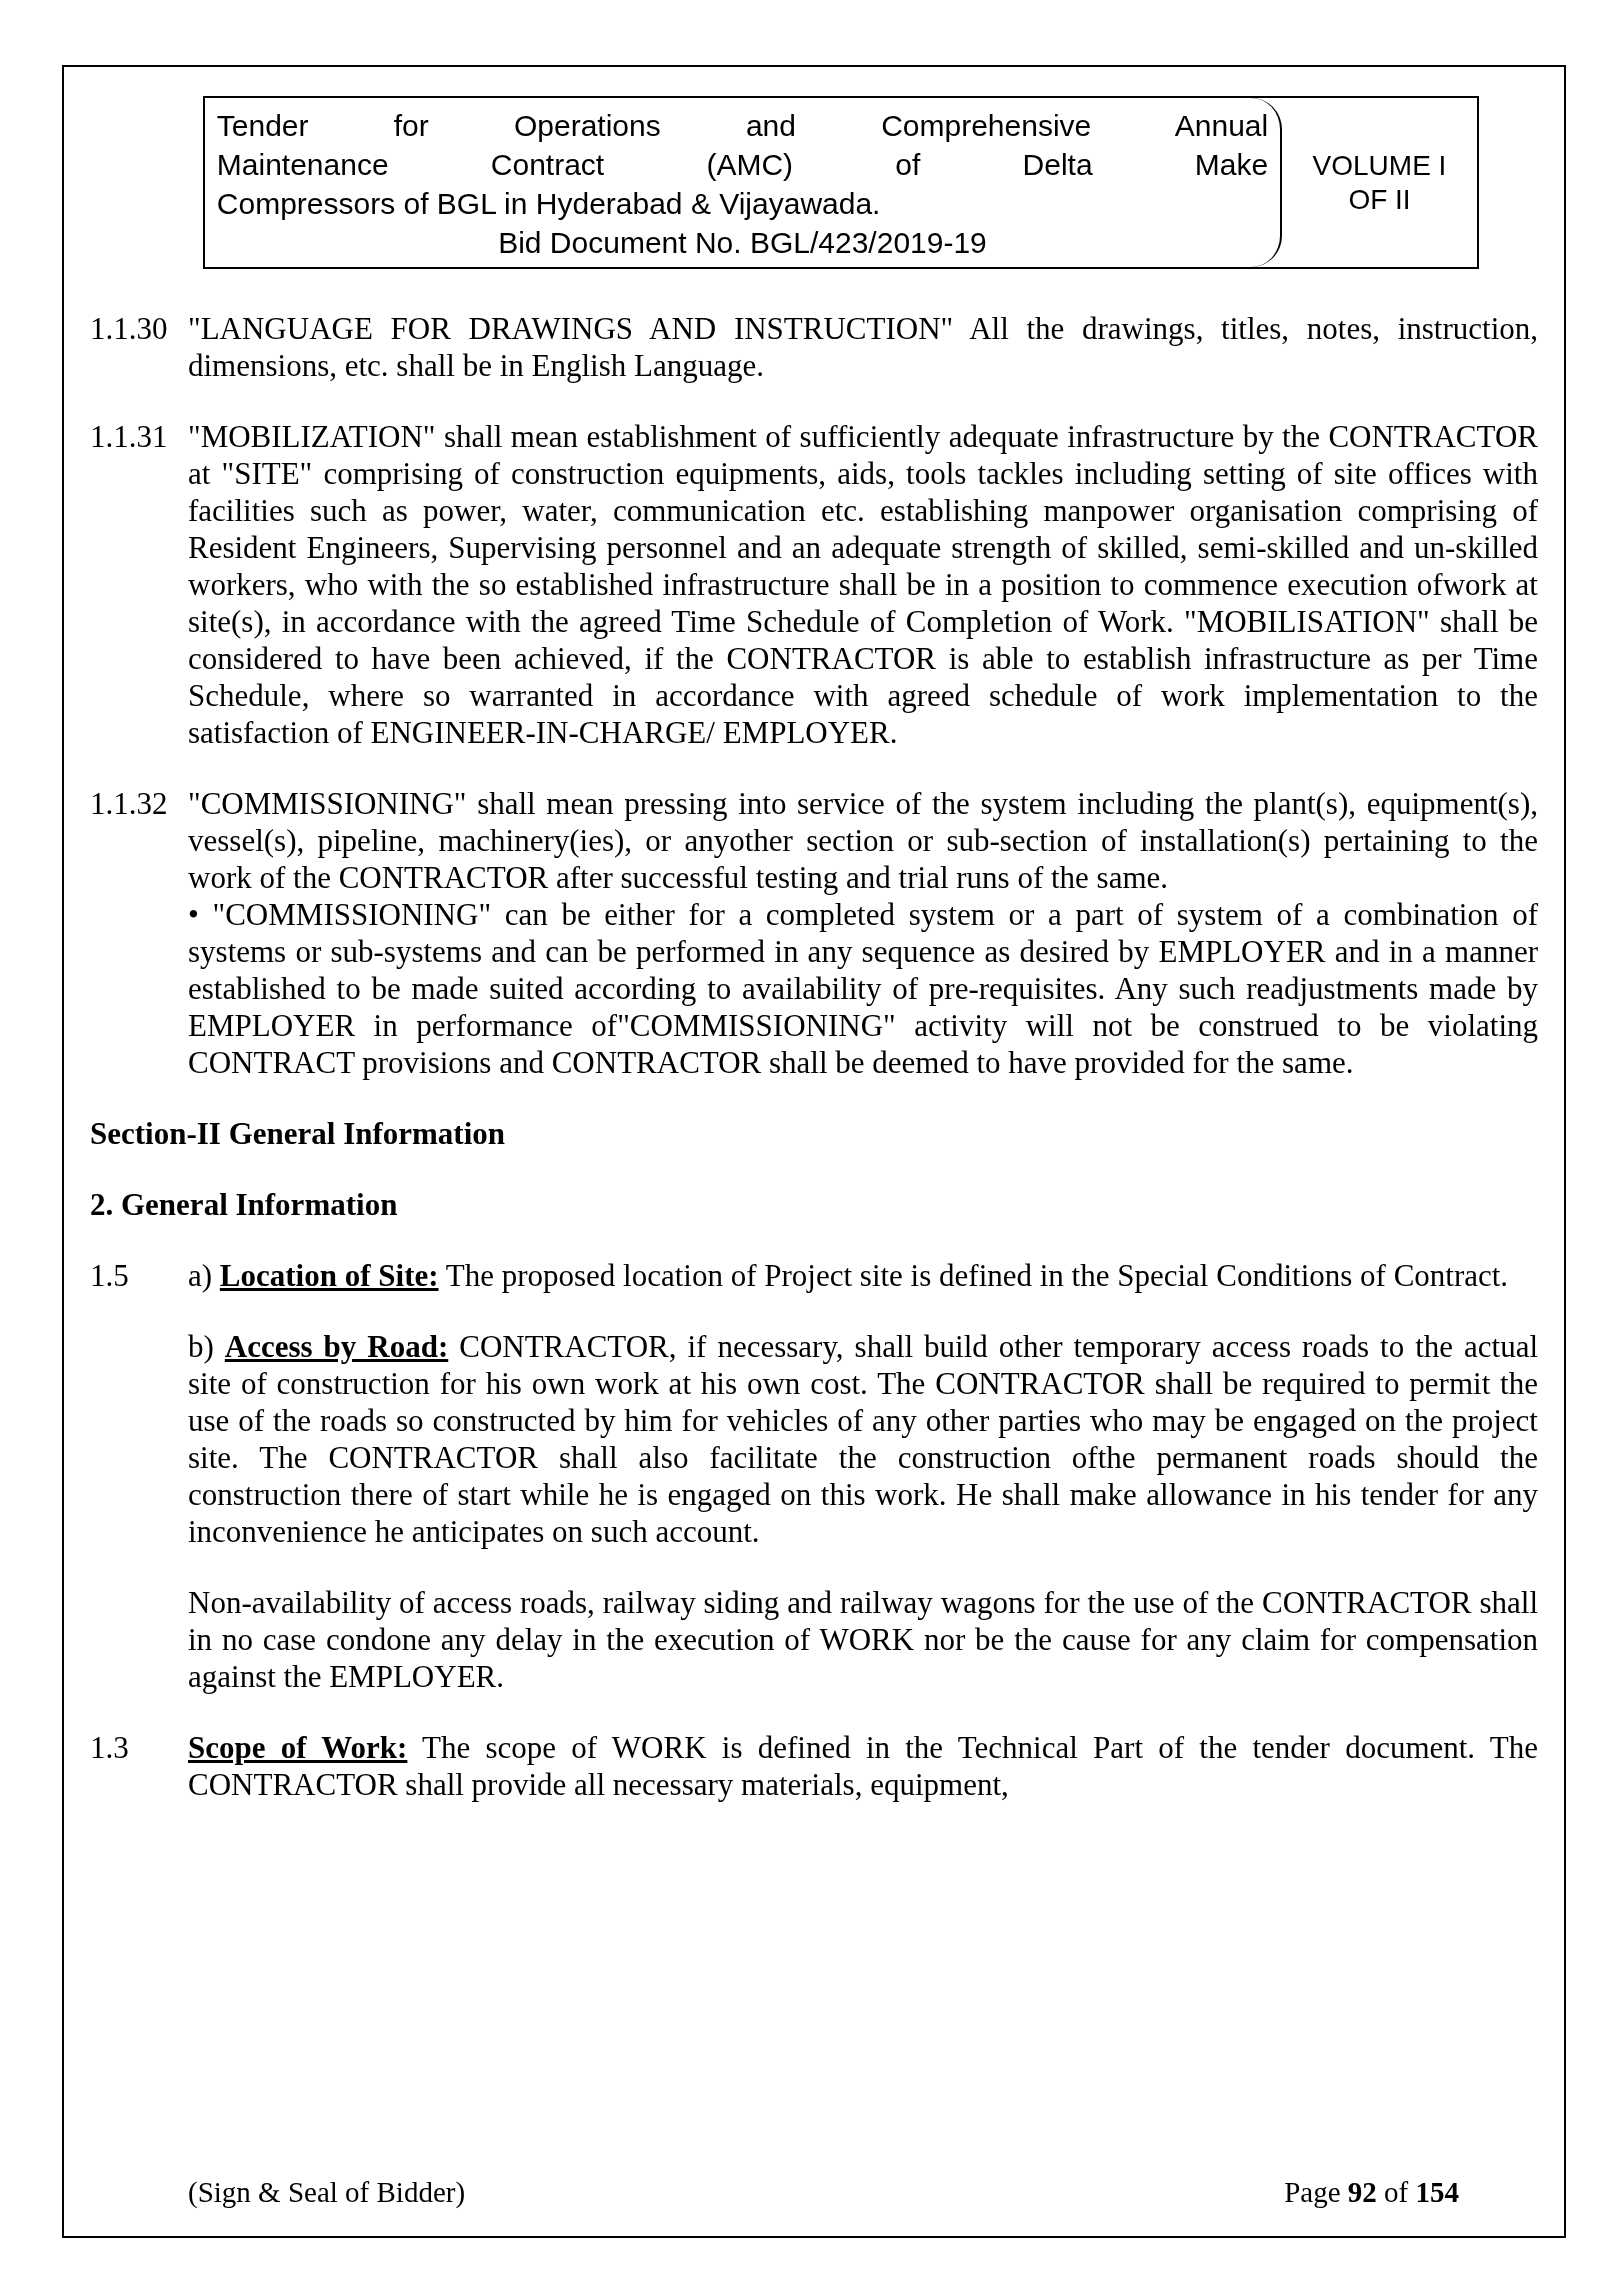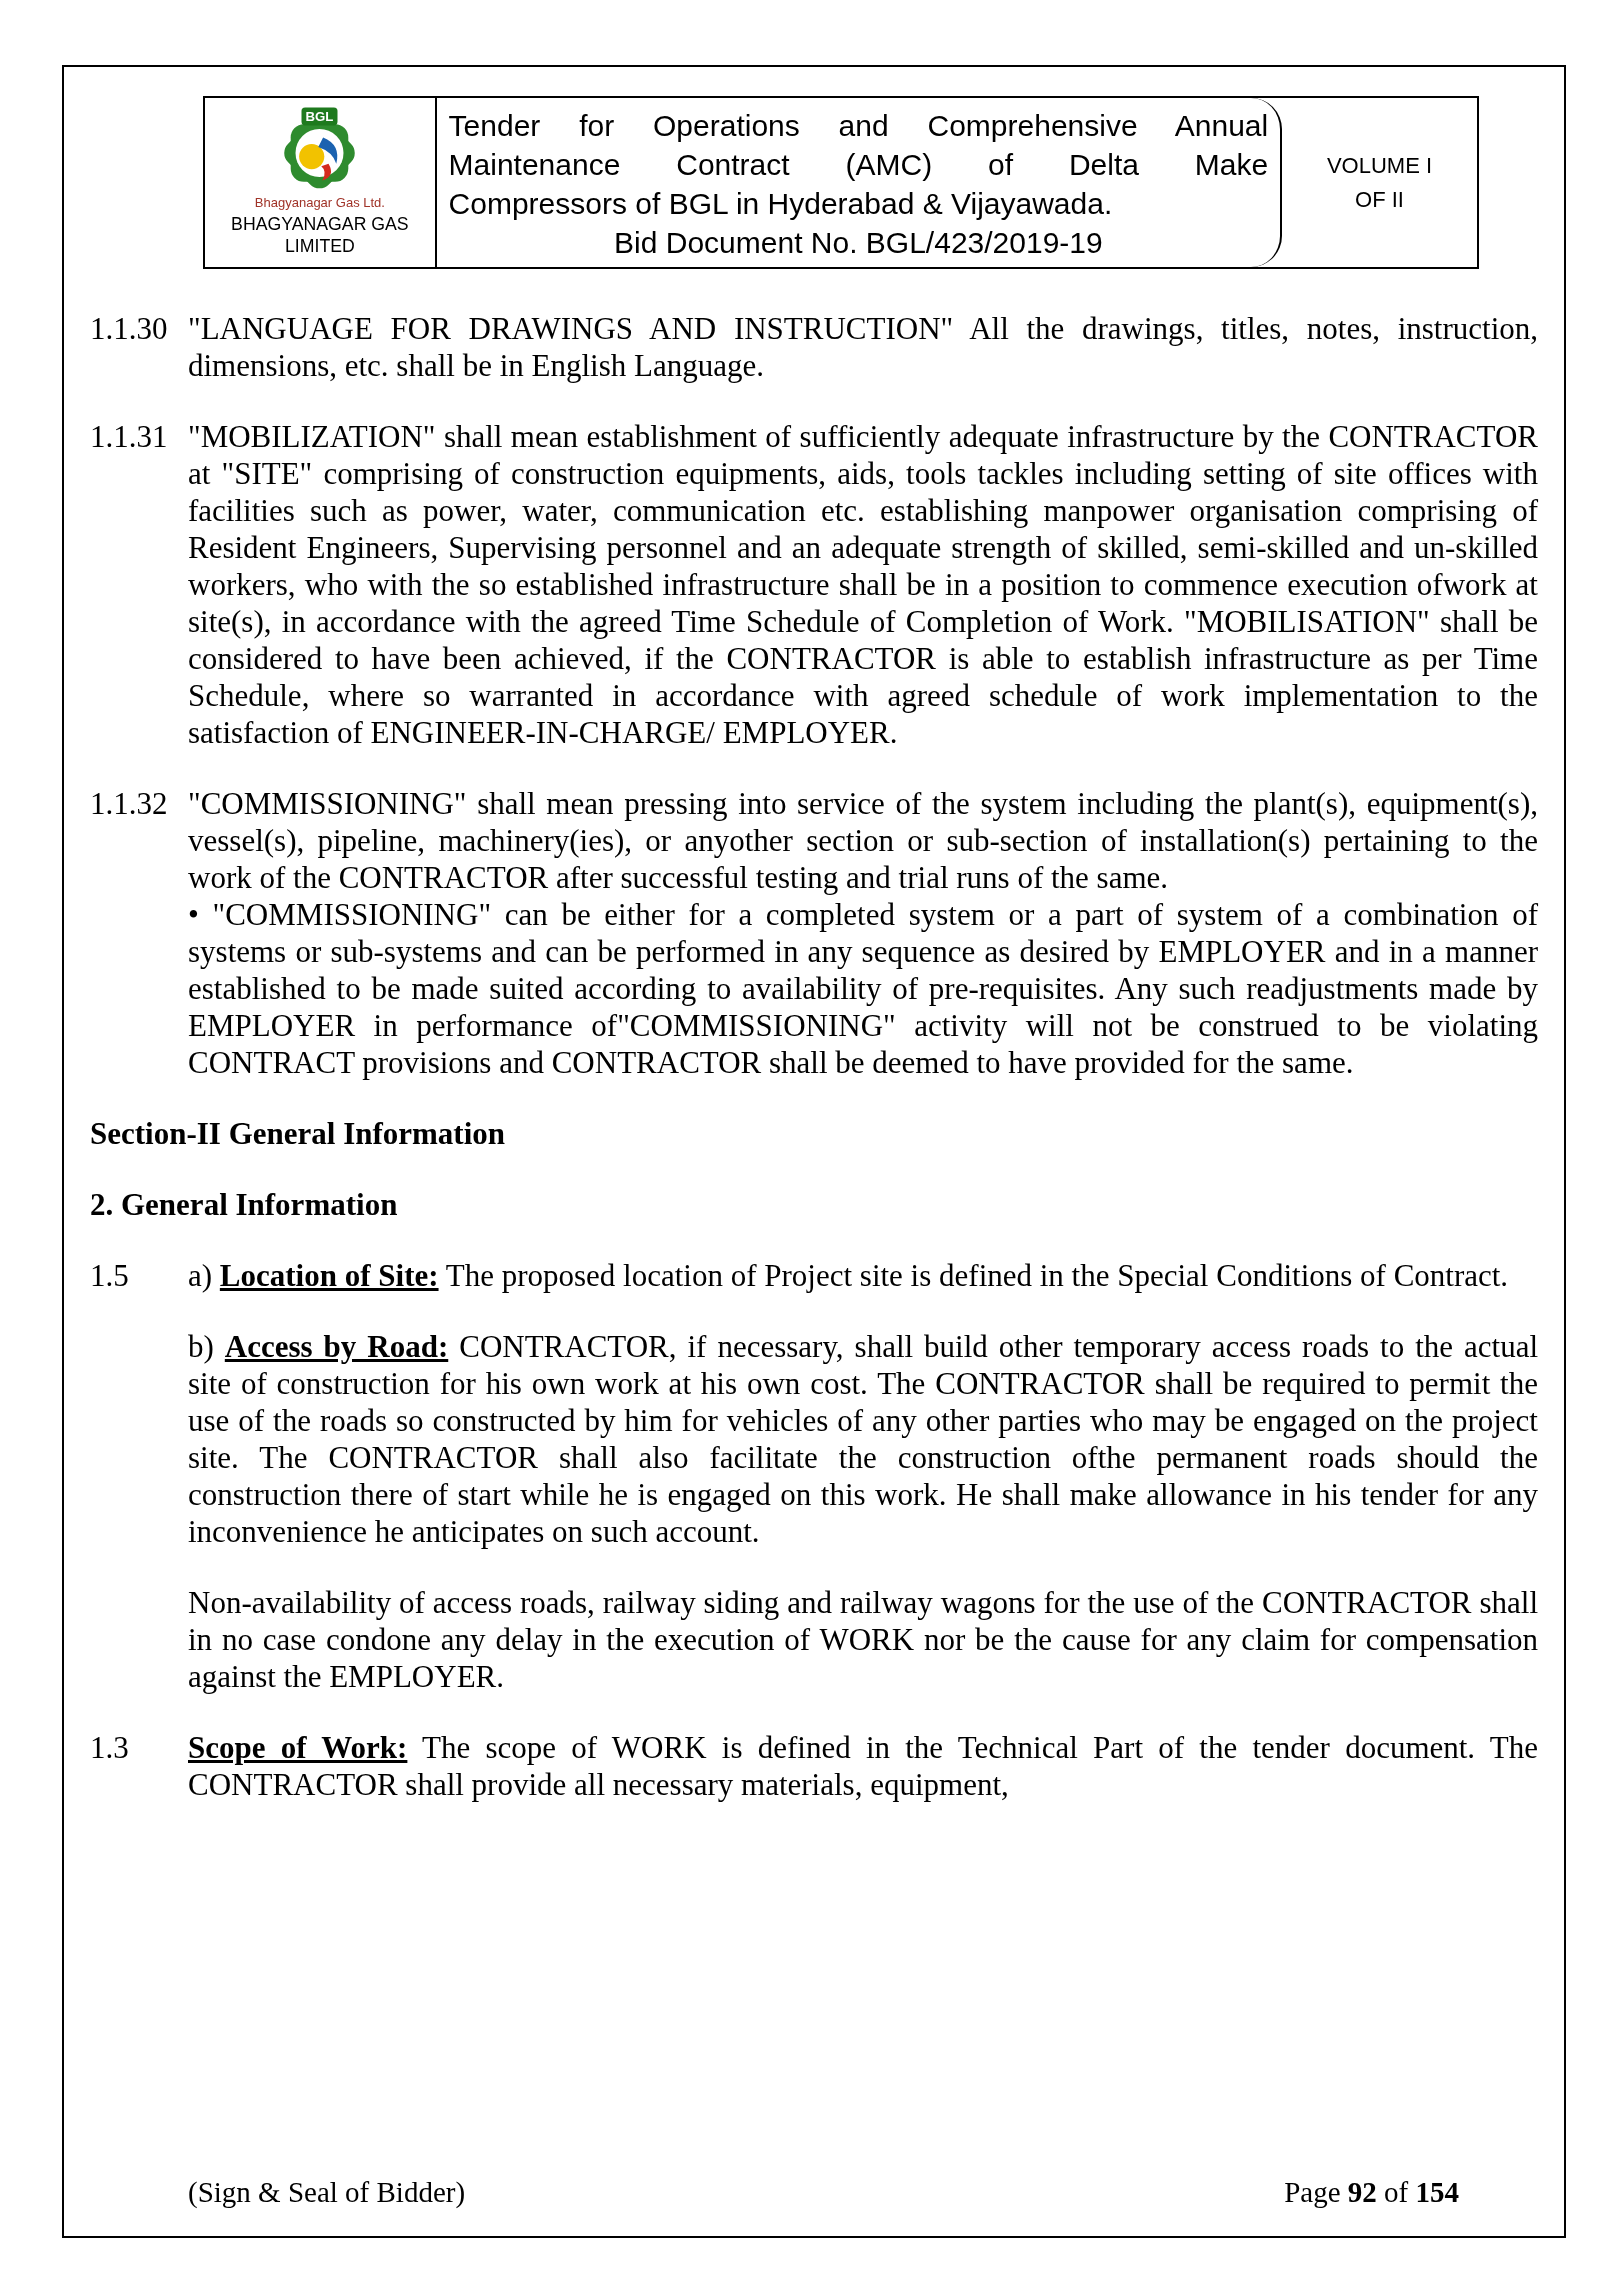--- a/index.html
+++ b/index.html
@@ -49,21 +49,21 @@
   .title-line { text-align: justify; }
   .title-line.force { text-align-last: justify; }
   .title-line.center { text-align: center; text-align-last: center; }
   .volume-cell {
     width: 195px;
     display: flex;
     flex-direction: column;
     align-items: center;
     justify-content: center;
     font-family: "Liberation Sans", sans-serif;
-    font-size: 22px;
+    font-size: 28px;
     line-height: 34px;
   }
   
   .doc-body {
     margin: 41px 26px 0 26px;
     font-size: 31px;
     line-height: 37px;
     text-align: justify;
   }
   .clause { display: flex; margin-bottom: 34px; }
@@ -86,37 +86,20 @@
   }
   .footer b { font-weight: bold; }
   .logo-svg { display: block; margin: 0 auto; }
 </style>
 </head>
 <body>
 
 <div class="frame">
 
   <div class="header-table">
-    <div class="cell logo-cell">
-      <svg class="logo-svg" viewBox="0 0 160 150" width="97" height="90" aria-hidden="true">
-        <rect x="32" y="32" width="96" height="96" rx="22" fill="#2e8b2e"></rect>
-        <rect x="32" y="32" width="96" height="96" rx="22" transform="rotate(45 80 80)" fill="#2e8b2e"></rect>
-        <circle cx="80" cy="80" r="40" fill="#ffffff"></circle>
-        <circle cx="67" cy="86" r="21" fill="#f2c200"></circle>
-        <path d="M86 54 q30 12 22 44 q-6 -20 -30 -28 z" fill="#1b62b0"></path>
-        <path d="M95 98 q12 20 -10 28 q8 -16 -2 -24 z" fill="#d42a1e"></path>
-        <rect x="50" y="4" width="60" height="30" rx="6" fill="#1e7a1e"></rect>
-        <text x="80" y="27" text-anchor="middle" font-size="22" font-weight="bold" fill="#ffffff" style="font-family:'Liberation Sans',sans-serif">BGL</text>
-      </svg>
-      <div class="logo-caption">Bhagyanagar Gas Ltd.</div>
-      <div class="company-name">
-        <div>BHAGYANAGAR GAS</div>
-        <div>LIMITED</div>
-      </div>
-    </div>
 
     <div class="cell title-cell">
       <div class="title-line force">Tender for Operations and Comprehensive Annual</div>
       <div class="title-line force">Maintenance Contract (AMC) of Delta Make</div>
       <div class="title-line">Compressors of BGL in Hyderabad &amp; Vijayawada.</div>
       <div class="title-line center">Bid Document No. BGL/423/2019-19</div>
     </div>
 
     <div class="cell volume-cell">
       <div>VOLUME I</div>

